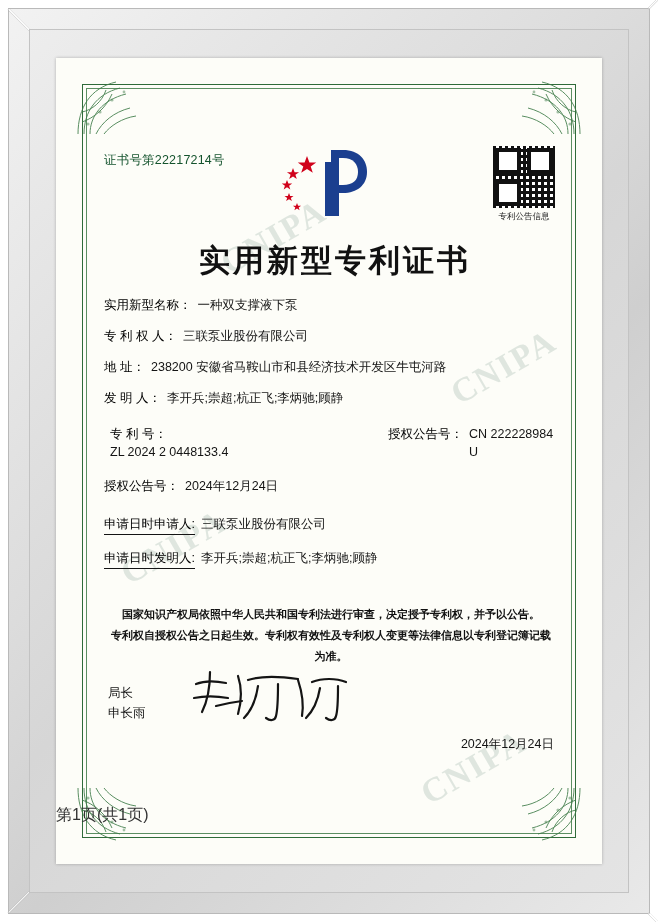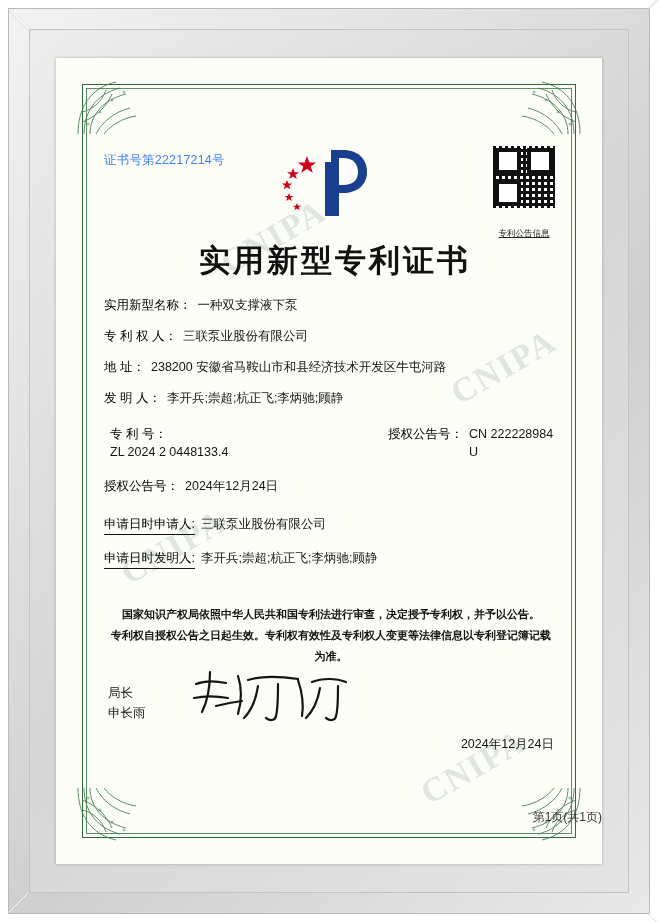--- a/index.html
+++ b/index.html
@@ -107,21 +107,21 @@
   .wm2 { left: 390px; top: 290px; }
   .wm3 { left: 60px;  top: 470px; }
   .wm4 { left: 360px; top: 690px; }
 
   
   .cert-no {
     position: absolute;
     left: 48px;
     top: 94px;
     font-size: 12.5px;
-    color: #3b82f6;
+    color: #14532d;
     font-family: "Liberation Sans", sans-serif;
     letter-spacing: 0.2px;
   }
 
   .emblem {
     position: absolute;
     left: 50%;
     top: 86px;
     transform: translateX(-50%);
     width: 120px;
@@ -157,25 +157,24 @@
   .qr::before { left: 2px; top: 2px; }
   .qr::after  { right: 2px; top: 2px; }
   .qr-dot {
     position: absolute;
     left: 2px; bottom: 2px;
     width: 18px; height: 18px;
     border: 4px solid #111;
     background: #fff;
   }
   .qr-caption {
-    margin-top: 20px;
+    margin-top: 3px;
     font-size: 8.5px;
     color: #222;
     white-space: nowrap;
-    text-decoration: underline;
   }
 
   
   .title {
     position: absolute;
     left: 12px; right: 0;
     top: 182px;
     text-align: center;
     font-family: "Liberation Serif", serif;
     font-weight: bold;
@@ -253,22 +252,22 @@
     right: 48px;
     top: 678px;
     font-size: 12.5px;
     color: #141414;
   }
 
   .page-no {
     position: absolute;
     left: 0; right: 0;
     bottom: 38px;
-    text-align: right;
-    font-size: 12px;
+    text-align: left;
+    font-size: 16px;
     color: #333;
   }
 </style>
 </head>
 <body>
 
 <div class="frame-outer">
   <div class="miter tl"></div>
   <div class="miter tr"></div>
   <div class="miter bl"></div>

